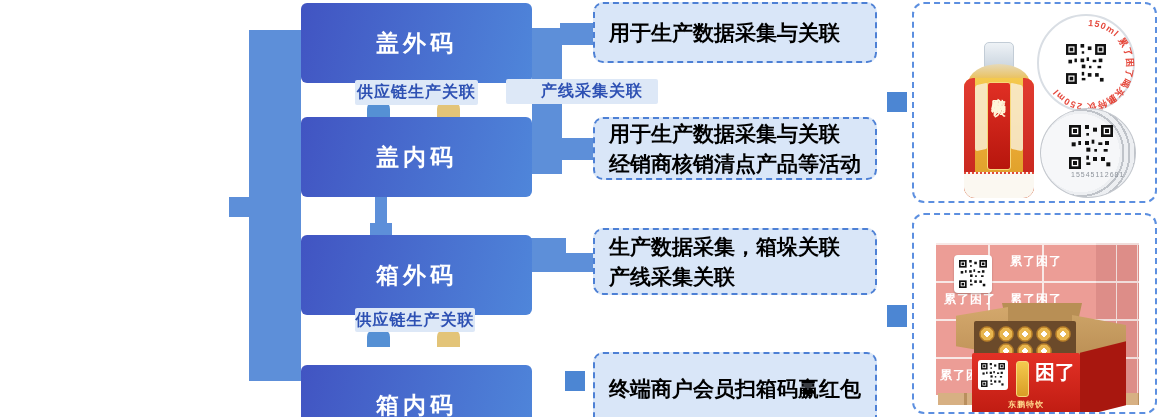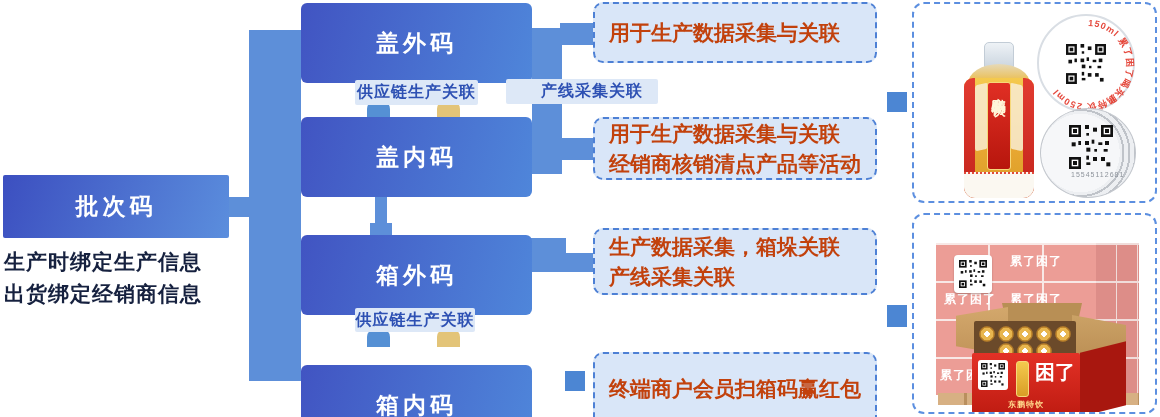--- a/index.html
+++ b/index.html
@@ -16,21 +16,21 @@
     line-height:32px;letter-spacing:1px;z-index:3;}
   .conn{position:absolute;width:23px;z-index:2;}
   .conn.blue{background:#5590d4;}
   .conn.yellow{background:#e3c478;}
   .rtop{border-radius:0 0 8px 8px;}
   .rbot{border-radius:8px 8px 0 0;}
   .pill{position:absolute;background:#dde8f7;color:#2d50b3;font-weight:bold;font-size:16px;
     display:flex;align-items:center;justify-content:center;border-radius:2px;z-index:5;letter-spacing:1px;}
   .desc{position:absolute;left:593px;width:284px;background:#d9e6f8;border:2px dashed #4d80d5;
     border-radius:10px;box-sizing:border-box;display:flex;flex-direction:column;justify-content:center;
-    padding:0 8px 0 14px;font-size:21px;font-weight:bold;color:#c2410c;line-height:30px;z-index:3;}
+    padding:0 8px 0 14px;font-size:21px;font-weight:bold;color:#000000;line-height:30px;z-index:3;}
   .prod{position:absolute;left:912px;width:245px;height:201px;background:#fff;border:2px dashed #5c8fe0;
     border-radius:12px;box-sizing:border-box;overflow:hidden;z-index:3;}
   .qr{display:block;}
   
   .bottle{position:absolute;left:40px;top:38px;width:90px;height:158px;}
   .b-cap{position:absolute;left:30px;top:0;width:30px;height:26px;border-radius:5px 5px 2px 2px;
     background:linear-gradient(#eef2f6,#ccd6e0);border:1px solid #c2ccd6;box-sizing:border-box;}
   .b-shoulder{position:absolute;left:14px;top:22px;width:62px;height:20px;
     border-radius:50% 50% 0 0/100% 100% 0 0;background:linear-gradient(#e6d9b8,#ecb93d);}
   .b-body{position:absolute;left:10px;top:36px;width:70px;height:120px;border-radius:9px 9px 11px 11px;
@@ -123,27 +123,20 @@
         <rect x="18" y="24" width="3" height="3"></rect>
         <rect x="24" y="24" width="3" height="3"></rect>
       <rect x="28" y="28" width="3" height="3"></rect>
         <rect x="13" y="28" width="3" height="2"></rect>
     </g>
   </symbol>
 </svg>
 
 <div id="canvas">
 
-  <div class="batch-box">
-    <span>批次码</span>
-  </div>
-  <div class="caption">
-    <div>生产时绑定生产信息</div>
-    <div>出货绑定经销商信息</div>
-  </div>
 
   <div class="bar" style="left:229px;top:197px;width:21px;height:20px;"></div>
   <div class="bar" style="left:249px;top:30px;width:52px;height:351px;"></div>
 
   <div class="code-box" style="top:3px;">
     <span>盖外码</span>
   </div>
   <div class="code-box" style="top:117px;">
     <span>盖内码</span>
   </div>

